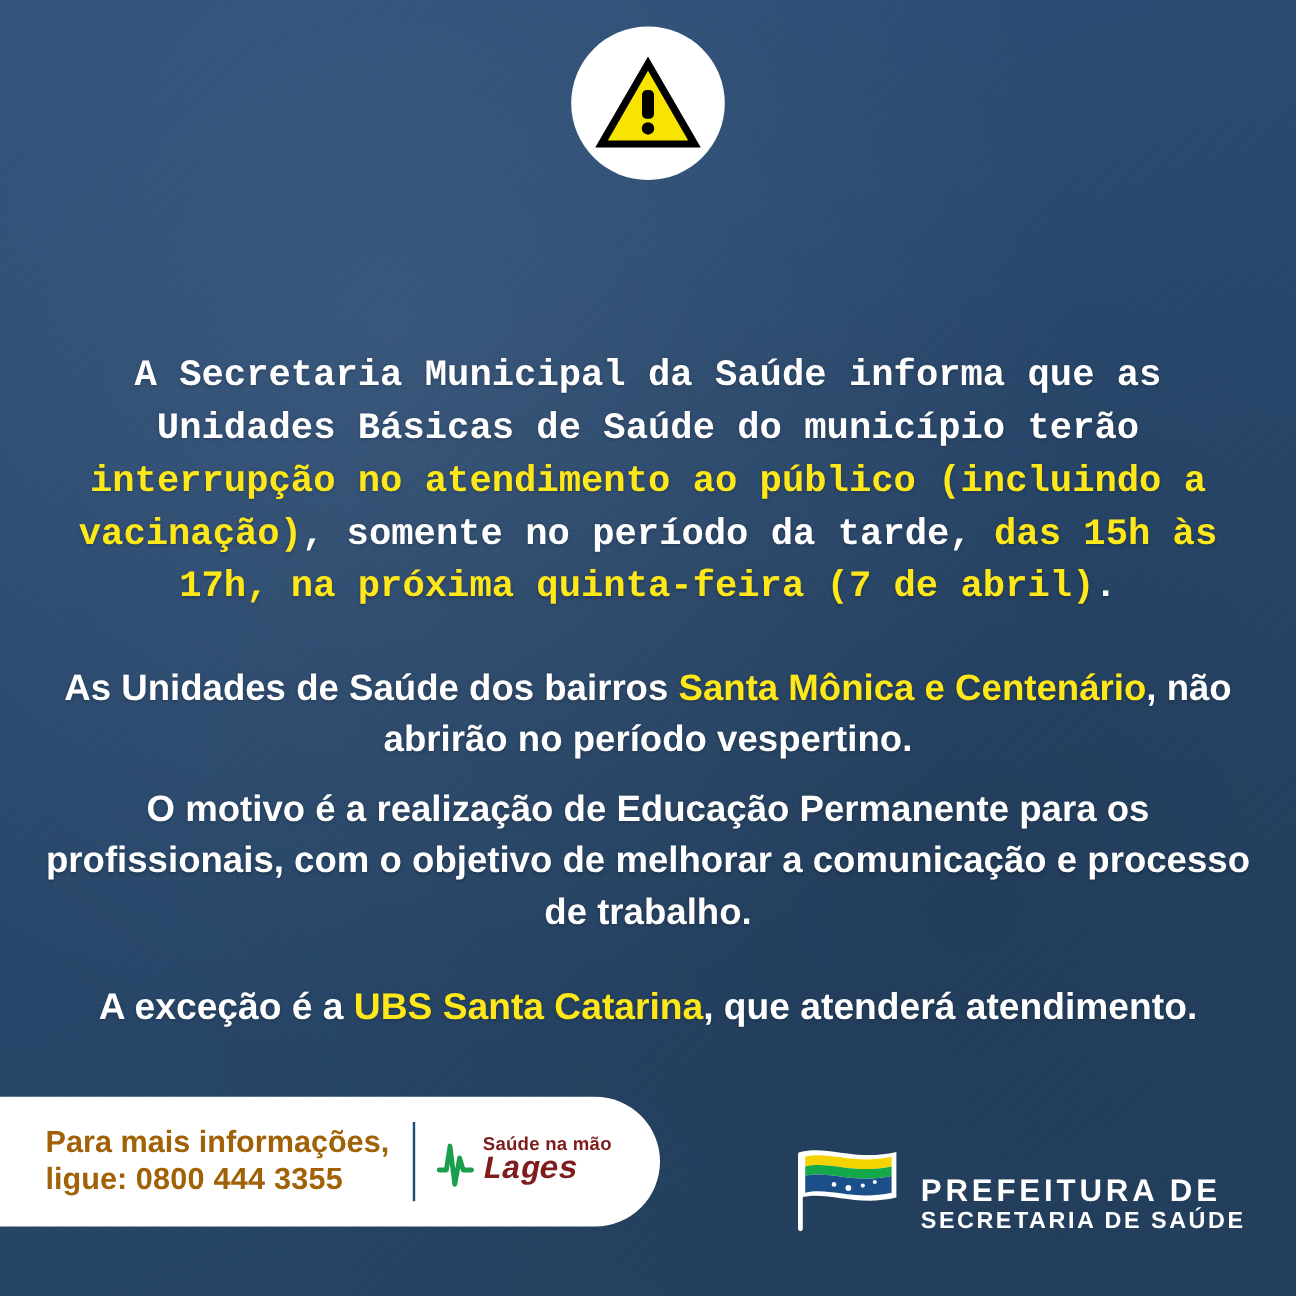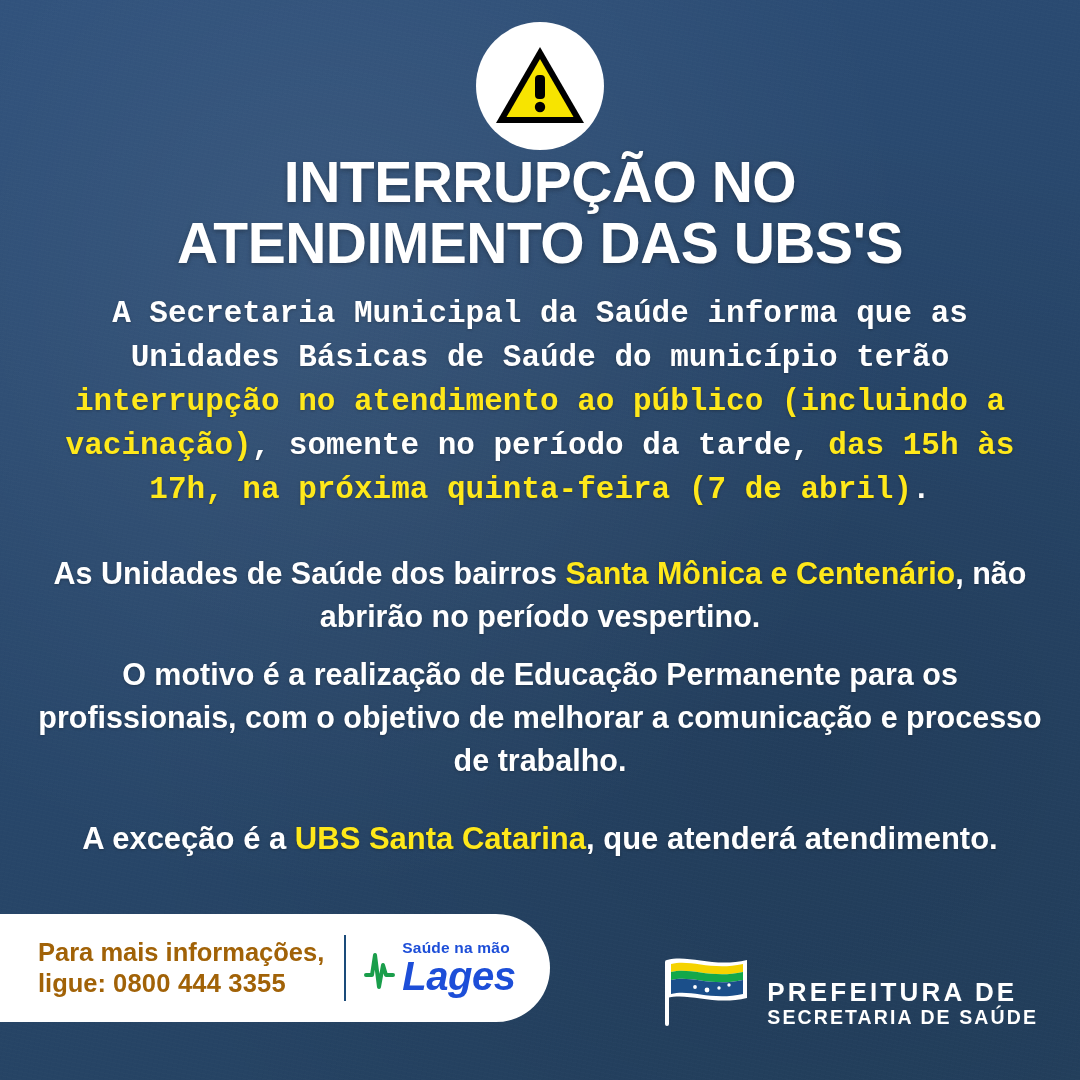--- a/index.html
+++ b/index.html
@@ -119,34 +119,34 @@
   .brand {
     display: flex;
     align-items: center;
     gap: 6px;
   }
   .brand-ecg { flex: 0 0 auto; }
   .brand-words {
     display: flex;
     flex-direction: column;
     line-height: 1;
-    color: #1d4ed8;
+    color: #7f1d1d;
   }
   .brand-small {
     font-size: 15.5px;
     font-weight: 700;
     letter-spacing: 0.2px;
     margin-bottom: 1px;
   }
   .brand-big {
-    font-size: 40px;
+    font-size: 27px;
     font-weight: 700;
     font-style: italic;
     letter-spacing: -0.5px;
-    font-family: Liberation Sans, sans-serif;
+    font-family: Liberation Mono, monospace;
   }
 
   
   .gov-logo {
     position: absolute;
     right: 42px;
     bottom: 52px;
     display: flex;
     align-items: center;
     gap: 14px;
@@ -187,24 +187,20 @@
     <span>
       <svg width="96" height="86" viewBox="0 0 96 86" aria-hidden="true">
         <path d="M48 4 L92 80 L4 80 Z" fill="#000000"></path>
         <path d="M48 16 L81.5 74 L14.5 74 Z" fill="#f7e400"></path>
         <rect x="43" y="32" width="10" height="24" rx="4" fill="#000000"></rect>
         <circle cx="48" cy="64" r="5.2" fill="#000000"></circle>
       </svg>
     </span>
   </div>
 
-  <div class="headline">
-    <span>INTERRUPÇÃO NO</span>
-    <span class="l2">ATENDIMENTO DAS UBS'S</span>
-  </div>
 
   <div class="body-copy">
 
     <p class="para p1">
       <span>A Secretaria Municipal da Saúde informa que as Unidades Básicas de Saúde do município terão </span><span class="hl">interrupção no atendimento ao público (incluindo a vacinação)</span><span>, somente no período da tarde, </span><span class="hl">das 15h às 17h, na próxima quinta-feira (7 de abril)</span><span>.</span>
     </p>
 
     <p class="para p2">
       <span>As Unidades de Saúde dos bairros </span><span class="hl">Santa Mônica e Centenário</span><span>, não abrirão no período vespertino.</span>
     </p>

